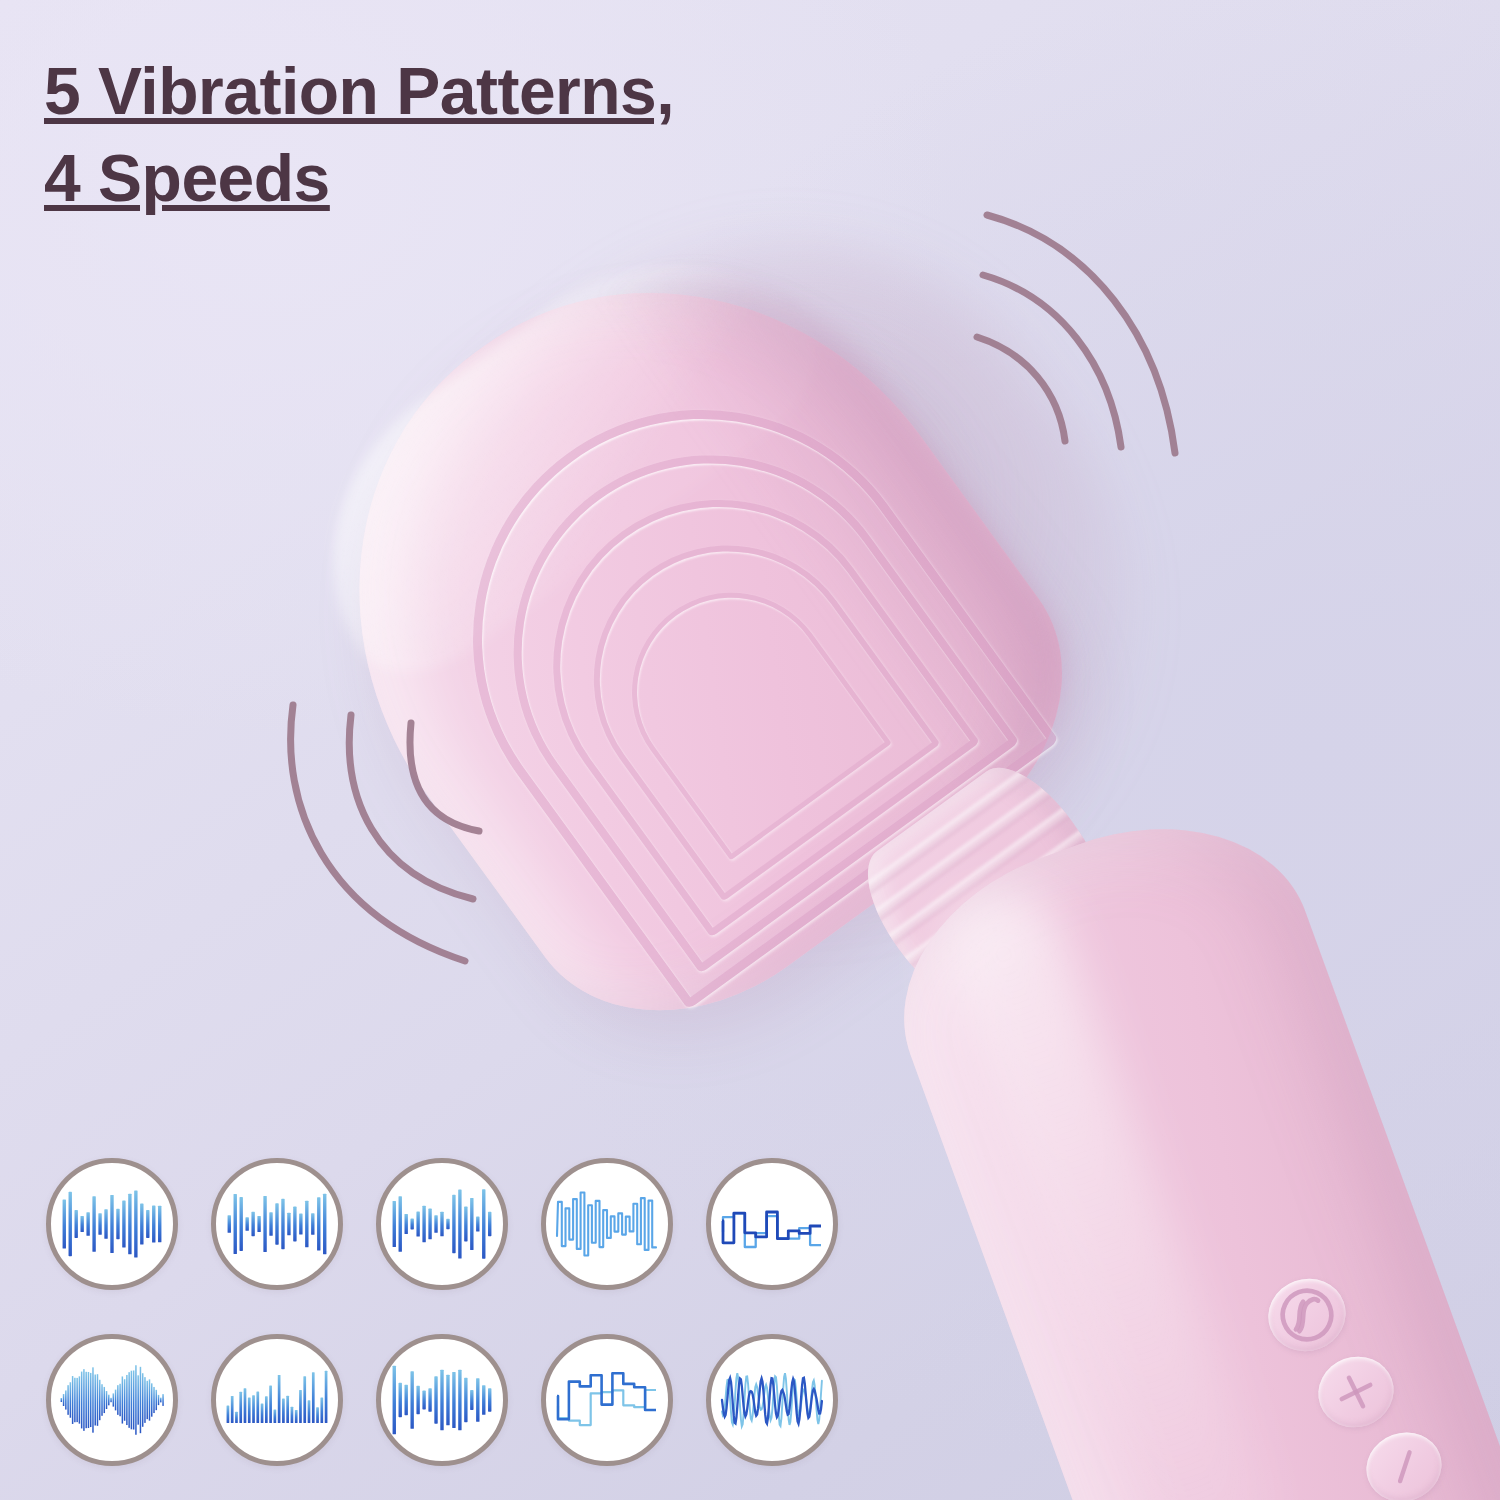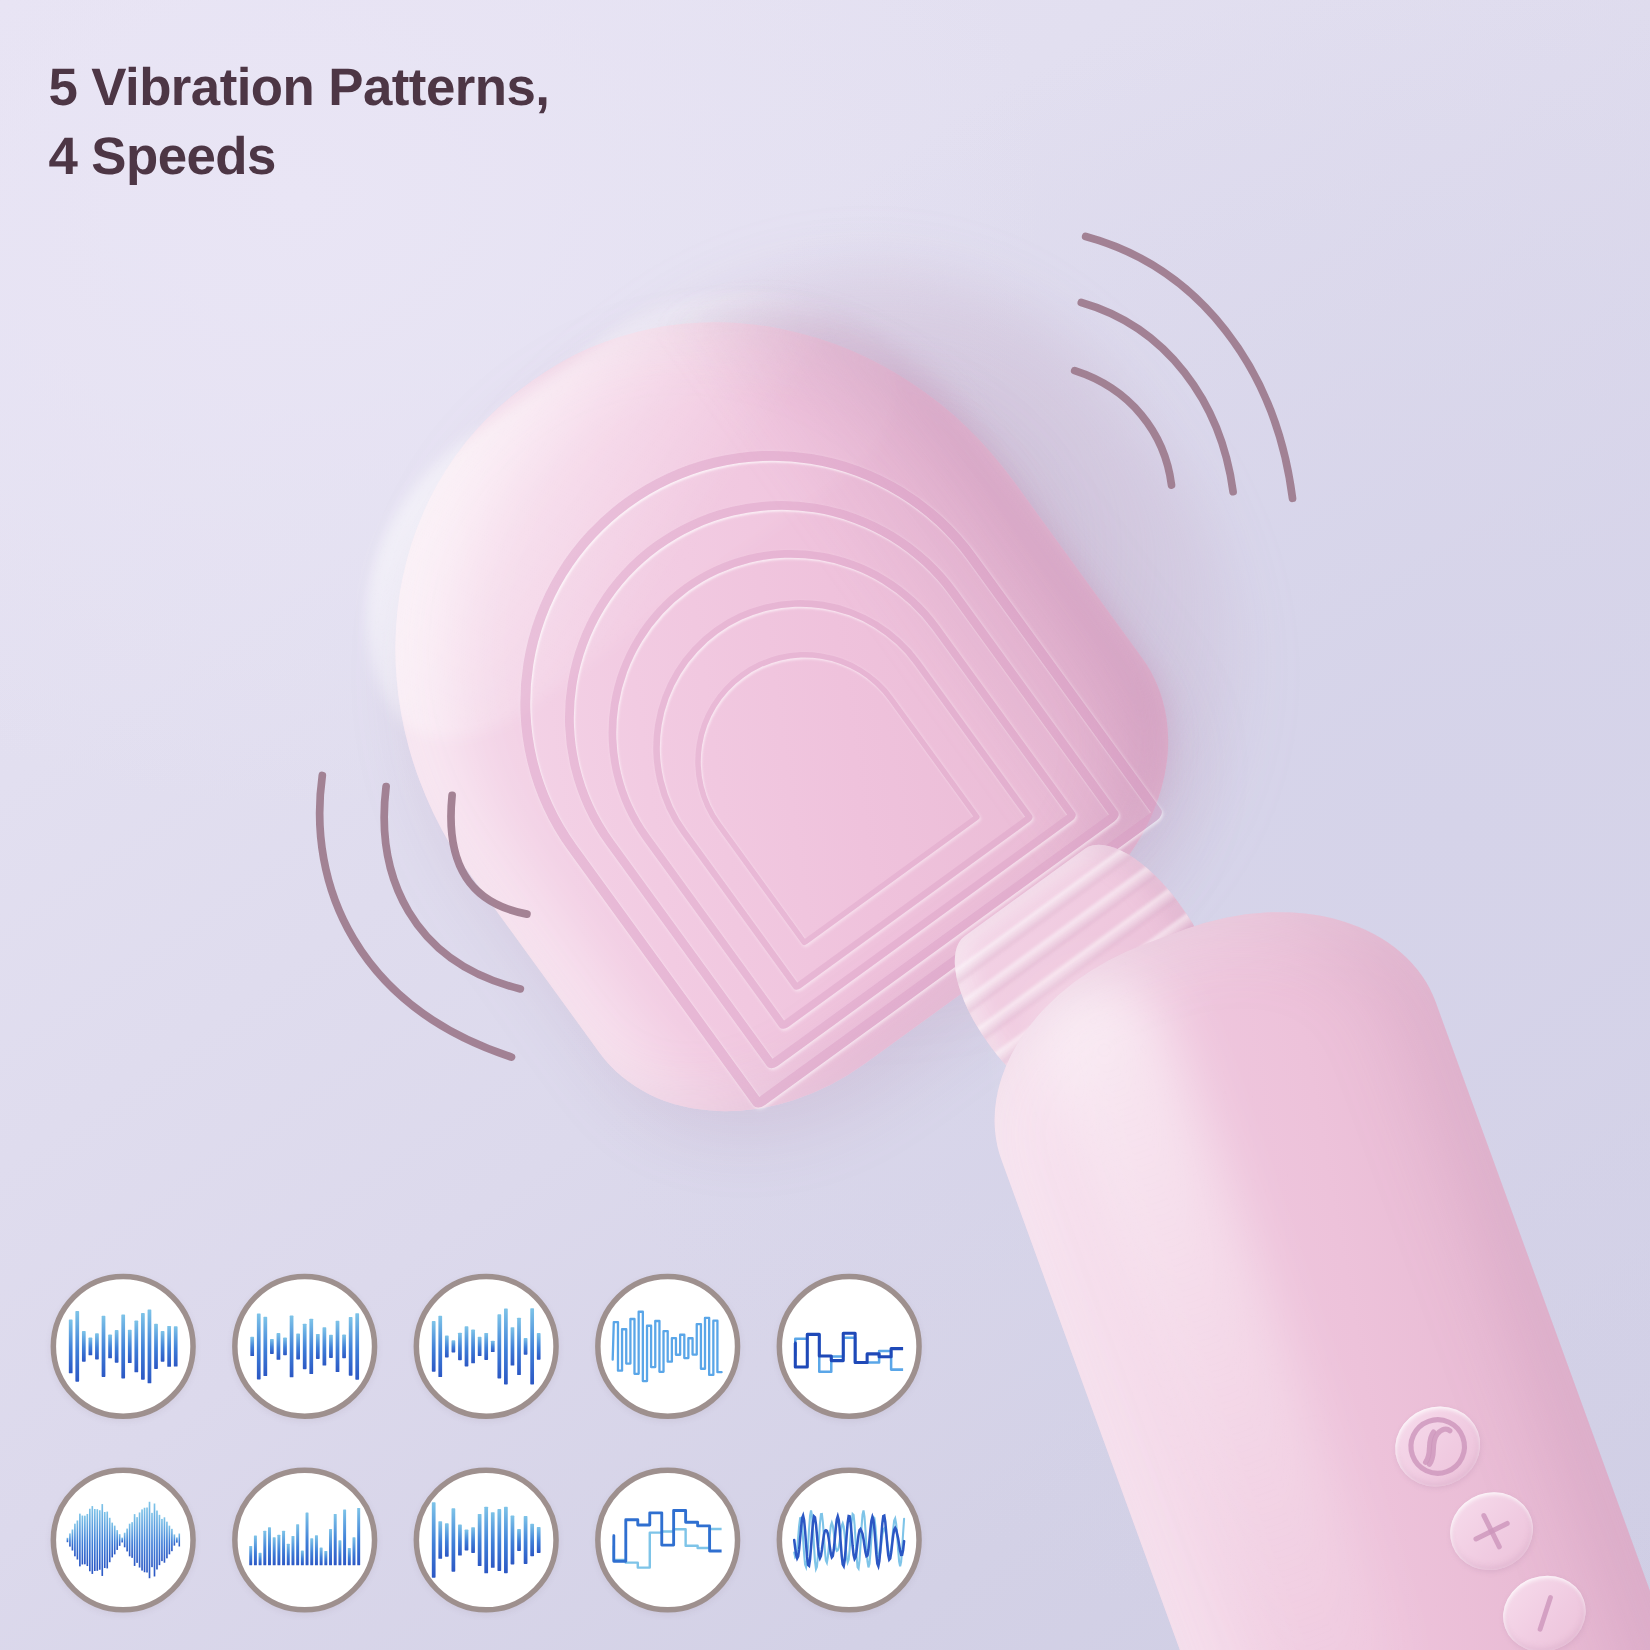--- a/index.html
+++ b/index.html
@@ -18,27 +18,28 @@
       radial-gradient(ellipse 1200px 1100px at 88% 50%, #d5d3e9 0%, rgba(213,211,233,0) 70%),
       linear-gradient(145deg, #e7e3f3 0%, #e2dff0 28%, #dcd9ec 55%, #d3d1e6 80%, #cfcde4 100%);
   }
 
   
   .headline {
     position: absolute;
     left: 44px;
     top: 48px;
     width: 1000px;
-    font-size: 48px;
+    font-size: 66px;
     font-weight: 700;
     line-height: 1.32;
     letter-spacing: -0.5px;
     color: #4d3645;
     white-space: pre-line;
     z-index: 40;
+    text-decoration: underline;
   }
 
   
   .product-layer {
     position: absolute;
     inset: 0;
     z-index: 20;
   }
 
   

